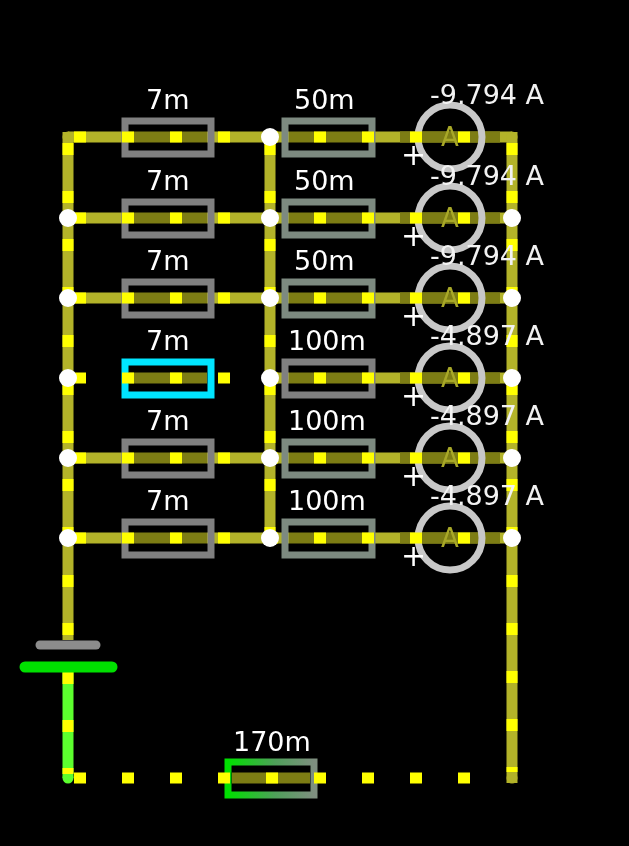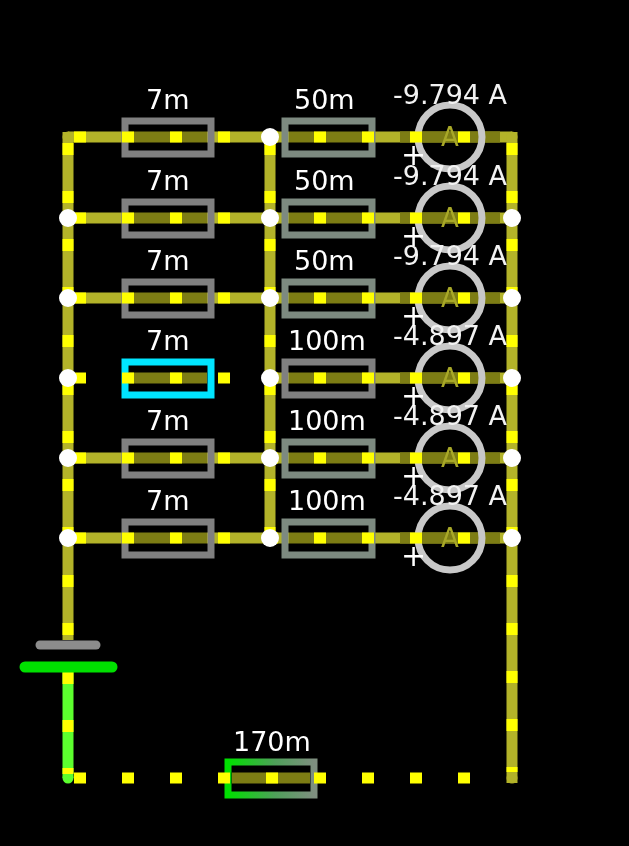--- a/index.html
+++ b/index.html
@@ -3,21 +3,21 @@
 <meta charset="utf-8">
 <style>
   html,body{margin:0;padding:0;background:#000;}
   body{width:629px;height:846px;overflow:hidden;
        font-family:"DejaVu Sans","Liberation Sans",sans-serif;}
   #stage{position:relative;width:629px;height:846px;background:#000;border-radius:14px;}
   svg#circuit{position:absolute;left:0;top:0;width:629px;height:846px;display:block;}
   .lbl{position:absolute;color:#ffffff;font-size:27px;line-height:1;
        white-space:nowrap;font-family:"DejaVu Sans","Liberation Sans",sans-serif;
        text-shadow:0 0 1px #000;}
-  .cur{position:absolute;color:#f2f2f2;font-size:27px;line-height:1;white-space:nowrap;}
+  .cur{position:absolute;color:#f2f2f2;font-size:27px;line-height:1;white-space:nowrap;margin-left:37px;}
   .plus{position:absolute;color:#ffffff;font-size:30px;line-height:1;}
   .amlabel{position:absolute;color:#a8a828;font-size:26px;line-height:1;}
 </style>
 </head>
 <body>
 
 <div id="stage">
 
   <svg id="circuit" viewBox="0 0 629 846">
     <defs>

